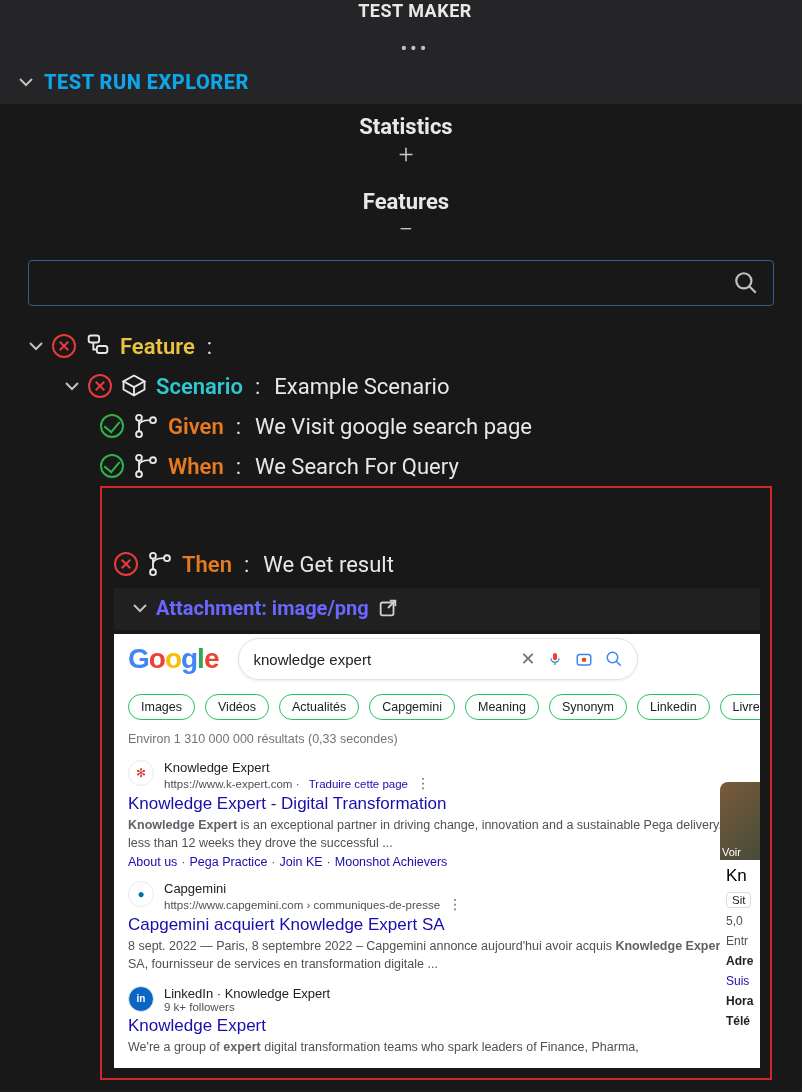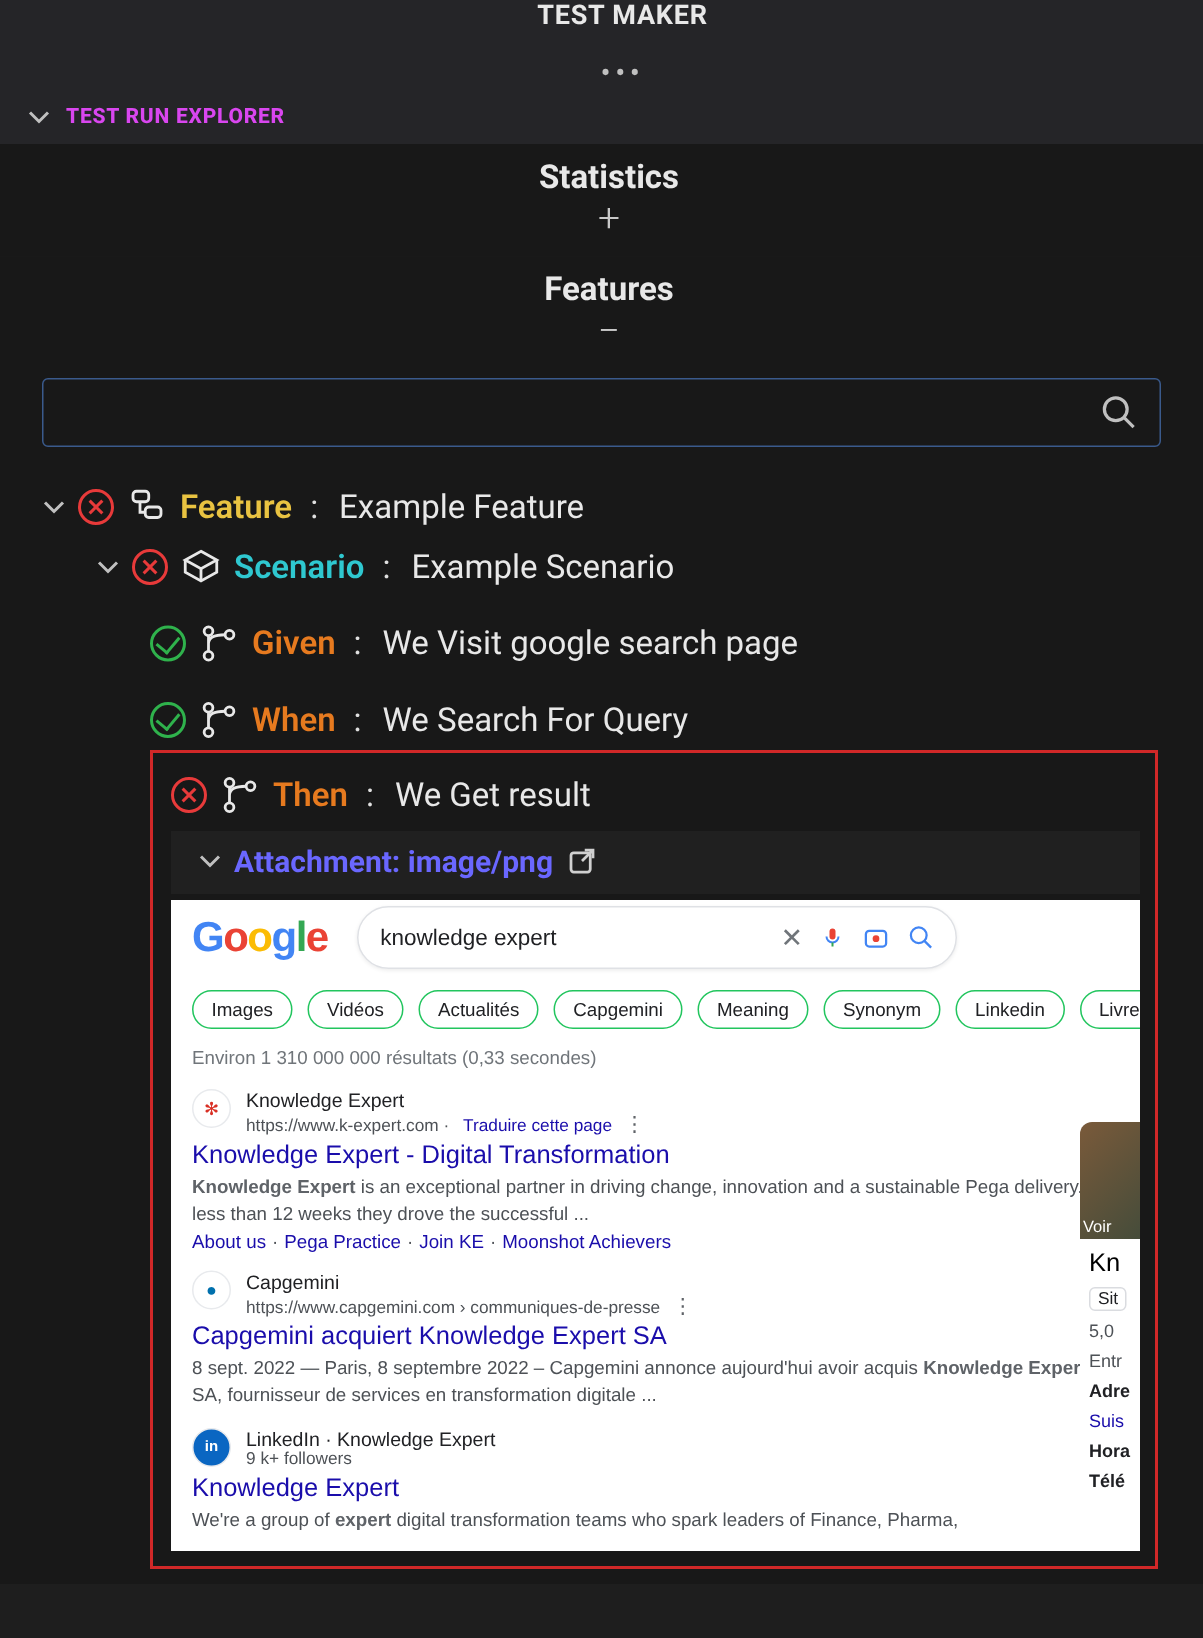--- a/index.html
+++ b/index.html
@@ -33,24 +33,24 @@
     cursor: pointer;
   }
   .section-header {
     display: flex;
     align-items: center;
     padding: 10px 18px;
     background: #252528;
     gap: 10px;
   }
   .section-title {
-    font-size: 14px;
+    font-size: 20px;
     font-weight: 800;
     letter-spacing: 0.5px;
-    color: #d946ef;
+    color: #0ea5e9;
   }
   .chevron {
     width: 16px;
     height: 16px;
     flex-shrink: 0;
   }
   .panel {
     background: #181818;
   }
   .panel-header {
@@ -102,21 +102,21 @@
     padding: 8px 10px 10px 28px;
     font-size: 22px;
   }
   .tree-row {
     display: flex;
     align-items: center;
     gap: 8px;
     padding: 6px 0;
   }
   .indent-1 { padding-left: 36px; }
-  .indent-2 { padding-left: 72px; margin-top: 11px; }
+  .indent-2 { padding-left: 72px; }
   .status-fail {
     width: 24px; height: 24px; flex-shrink: 0;
     border: 2px solid #e83a3a;
     border-radius: 50%;
     display: flex; align-items: center; justify-content: center;
   }
   .status-fail::before,
   .status-fail::after {
     content: "";
     position: absolute;
@@ -150,21 +150,21 @@
   .kw-step { color: #e67a1f; font-weight: 600; }
   .colon { color: #e0e0e0; margin: 0 6px 0 4px; }
   .node-text { color: #e8e8e8; }
   .fail-box {
     border: 2px solid #d02828;
     margin-left: 72px;
     margin-right: 20px;
     padding: 8px 10px 10px 12px;
     background: #181818;
   }
-  .fail-box .tree-row { padding-left: 0; }
+  .fail-box .tree-row { padding-left: 0; margin-top: 48px; }
   .attachment-row {
     display: flex;
     align-items: center;
     gap: 8px;
     padding: 8px 4px 10px 18px;
     background: #202020;
     margin-top: 4px;
   }
   .attachment-label {
     color: #6a67ff;
@@ -327,21 +327,20 @@
           <path d="M2 5 L8 11 L14 5" stroke="#c0c0c0" stroke-width="2" fill="none"></path>
         </svg>
       <span class="status-fail"></span>
       <svg class="node-icon" viewBox="0 0 24 24">
         <rect x="4" y="3" width="9" height="6" rx="2" fill="none" stroke="#e8e8e8" stroke-width="1.6"></rect>
         <rect x="11" y="12" width="9" height="6" rx="2" fill="none" stroke="#e8e8e8" stroke-width="1.6"></rect>
         <path d="M8 9 L8 15 L11 15" fill="none" stroke="#e8e8e8" stroke-width="1.6"></path>
       </svg>
       <span class="kw-feature">Feature</span>
       <span class="colon">:</span>
-      <span class="node-text">Example Feature</span>
     </div>
 
     <div class="tree-row indent-1">
       <svg class="chevron" viewBox="0 0 16 16">
           <path d="M2 5 L8 11 L14 5" stroke="#c0c0c0" stroke-width="2" fill="none"></path>
         </svg>
       <span class="status-fail"></span>
       <svg class="node-icon" viewBox="0 0 24 24">
         <path d="M12 3 L21 8 L12 13 L3 8 Z" fill="none" stroke="#e8e8e8" stroke-width="1.6"></path>
         <path d="M3 8 L3 15 L12 20 L21 15 L21 8" fill="none" stroke="#e8e8e8" stroke-width="1.6"></path>

